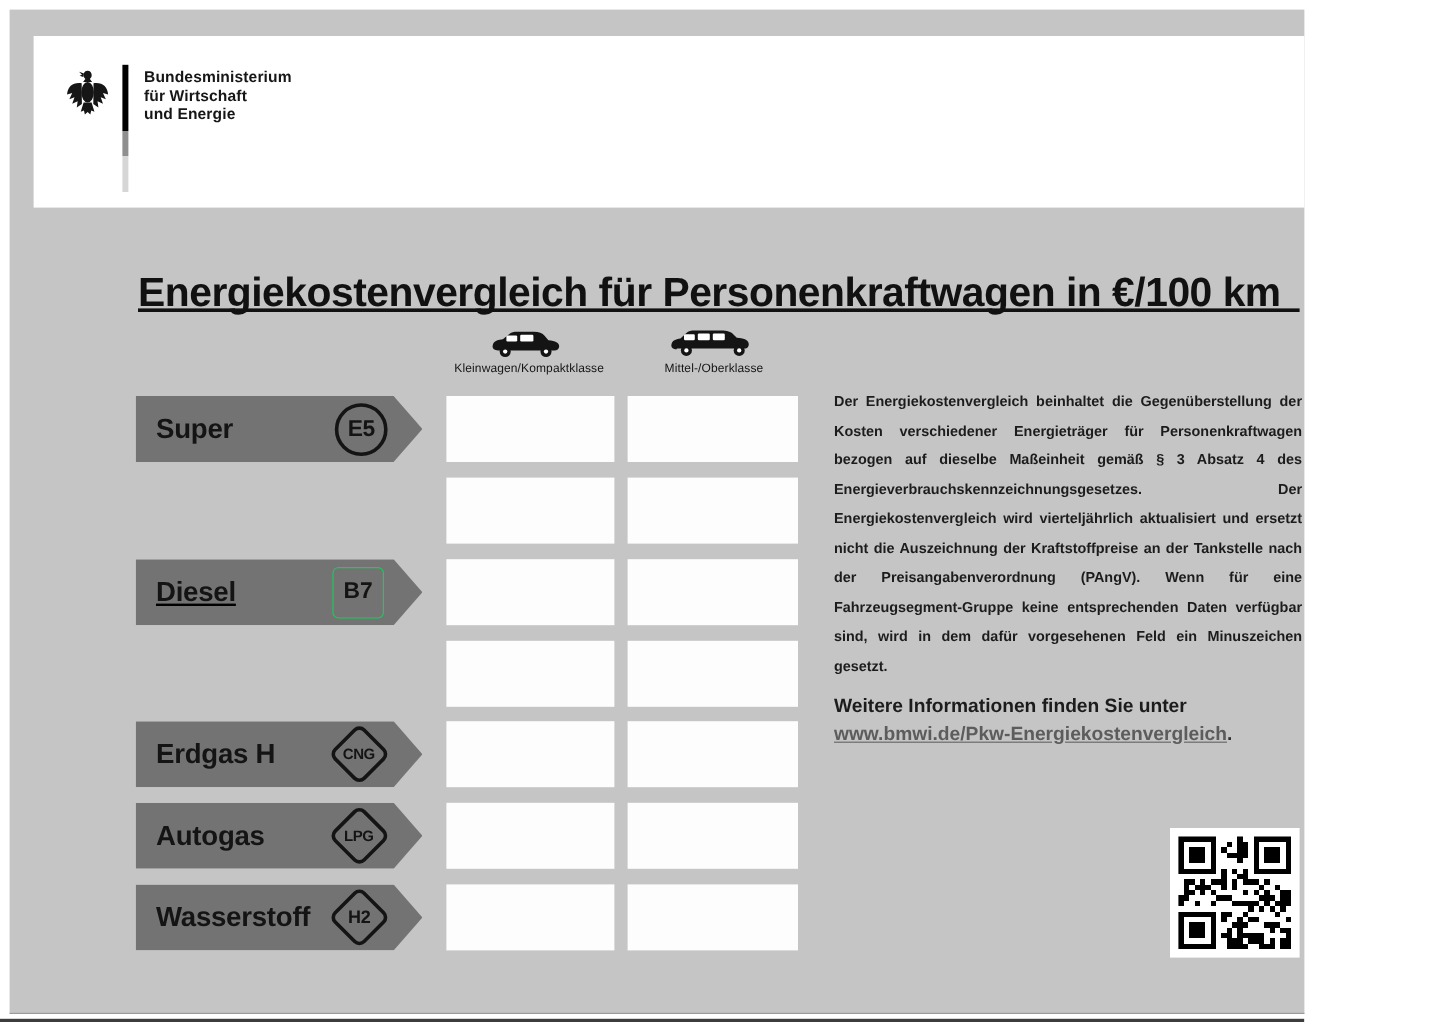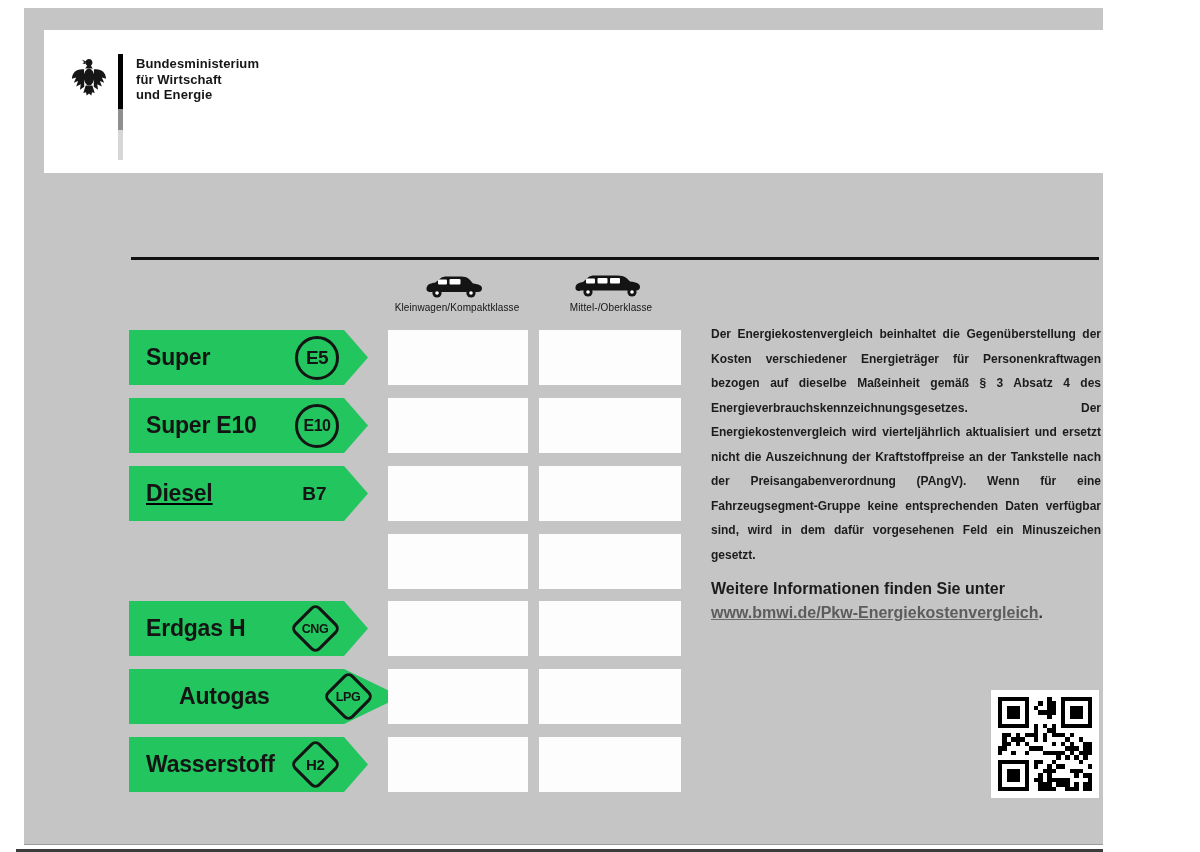--- a/index.html
+++ b/index.html
@@ -1,43 +1,43 @@
 <!DOCTYPE html>
 <html><head>
 <meta charset="utf-8">
 <style>
   html,body{margin:0;padding:0;}
   body{font-family:"Liberation Sans","DejaVu Sans",sans-serif;background:#fff;}
-  .page{position:relative;width:1087px;height:852px;background:#fff;overflow:hidden;margin-left:16px;}
+  .page{position:relative;width:1087px;height:852px;background:#fff;overflow:hidden;}
   .panel{position:absolute;left:8px;top:8px;width:1184px;height:836px;background:#c5c5c5;border-bottom:1px solid #9b9b9b;}
   .bottom-bar{position:absolute;left:0;right:0;bottom:0;height:3px;background:#3c3c3c;}
 
   
   .band{position:absolute;left:20px;top:22px;width:1140px;height:143px;background:#fff;}
   .logo{position:absolute;left:26px;top:24px;display:flex;align-items:flex-start;}
   .logo-bar{width:5px;height:106px;margin-left:10px;background:linear-gradient(#000 0 52%,#8f8f8f 52% 72%,#d6d6d6 72% 100%);}
   .ministry{margin-left:13px;margin-top:2px;font-size:13px;line-height:15.5px;font-weight:700;color:#161616;white-space:pre-line;letter-spacing:.1px;}
 
   
   .title{position:absolute;left:107px;top:194px;width:980px;font-size:34px;font-weight:800;color:#111;letter-spacing:-.4px;white-space:nowrap;}
   .rule{position:absolute;left:107px;top:249px;width:968px;height:3px;background:#111;}
 
   
   .car{position:absolute;}
   .col-label{position:absolute;width:162px;text-align:center;font-size:10px;font-weight:400;color:#141414;letter-spacing:.1px;}
 
   
-  .banner{position:absolute;left:105px;width:239px;height:55px;background:#22c55e;
+  .banner{position:absolute;left:105px;width:239px;height:55px;background:#737373;
           clip-path:polygon(0 0,215px 0,100% 50%,215px 100%,0 100%);
           display:flex;align-items:center;}
   .fuel-name{padding-left:17px;font-size:23px;font-weight:700;color:#141414;letter-spacing:-.2px;}
   .badge{position:absolute;top:50%;transform:translateY(-50%);display:flex;align-items:center;justify-content:center;color:#141414;}
   .badge-circle{right:29px;width:44px;height:44px;border:3px solid #141414;border-radius:50%;font-size:19px;font-weight:800;letter-spacing:-.5px;box-sizing:border-box;}
   .badge-circle.sm{font-size:16px;}
-  .badge-square{right:32px;width:43px;height:43px;border:7px solid #22c55e;border-radius:5px;font-size:19px;font-weight:800;box-sizing:border-box;}
+  .badge-square{right:32px;width:43px;height:43px;border:1px solid #22c55e;border-radius:5px;font-size:19px;font-weight:800;box-sizing:border-box;}
   .badge-diamond-wrap{right:26px;width:54px;height:54px;}
   .badge-diamond{width:37px;height:37px;border:3px solid #141414;border-radius:7px;transform:rotate(45deg);display:flex;align-items:center;justify-content:center;box-sizing:border-box;}
   .badge-diamond span{transform:rotate(-45deg);font-weight:800;letter-spacing:-.4px;}
   .dtxt-sm{font-size:12.5px;} .dtxt-md{font-size:15px;}
   .badge-hex{right:25px;width:52px;height:48px;}
 
   
   .cell{position:absolute;height:55px;background:#fdfdfd;}
 
   
@@ -71,20 +71,21 @@
             </g>
           </svg>
         </span>
         <div class="logo-bar"></div>
         <div class="ministry">Bundesministerium
 für Wirtschaft
 und Energie</div>
       </div>
     </header>
 
+    <h1 class="title">Energiekostenvergleich für Personenkraftwagen in €/100 km</h1>
     <div class="rule"></div>
 
     <span class="car" style="left:399px;top:267px;">
       <svg viewBox="0 0 64 24" width="64" height="24" aria-hidden="true">
         <path fill="#141414" d="M8 17c-4 0-5.2-2-4.2-5 1-3 5-4 8.2-4.2l6-4.8c1.2-1 3-1.5 6-1.5h14c4 0 7 1 9 3.5l3 3.5c6 .6 9 2.2 9 5 0 2.4-1.8 3.5-4 3.5H8z"></path>
         <rect x="15" y="4.5" width="9" height="5" rx="1" fill="#fff"></rect>
         <rect x="26.5" y="4" width="11" height="5.5" rx="1" fill="#fff"></rect>
         <circle cx="14" cy="18" r="4.6" fill="#141414"></circle>
           <circle cx="14" cy="18" r="1.8" fill="#fff"></circle>
         <circle cx="48" cy="18" r="4.6" fill="#141414"></circle>
@@ -104,37 +105,33 @@
         <circle cx="59" cy="18" r="4.6" fill="#141414"></circle>
           <circle cx="59" cy="18" r="1.8" fill="#fff"></circle>
       </svg>
     </span>
     <div class="col-label" style="left:506px;top:294px;">Mittel-/Oberklasse</div>
 
     <div class="banner" style="top:322px;">
       <span class="fuel-name">Super</span>
       <span class="badge badge-circle">E5</span>
     </div>
-    <div class="banner" style="top:390px;">
-      <span class="fuel-name">Super E10</span>
-      <span class="badge badge-circle sm">E10</span>
-    </div>
     <div class="banner" style="top:458px;text-decoration:underline;">
       <span class="fuel-name">Diesel</span>
       <span class="badge badge-square">B7</span>
     </div>
     <div class="banner" style="top:593px;">
       <span class="fuel-name">Erdgas H</span>
       <span class="badge badge-diamond-wrap">
         <span class="badge-diamond">
             <span class="dtxt-sm">CNG</span>
           </span>
       </span>
     </div>
-    <div class="banner" style="top:661px;padding-left:33px;">
+    <div class="banner" style="top:661px;">
       <span class="fuel-name">Autogas</span>
       <span class="badge badge-diamond-wrap">
         <span class="badge-diamond">
             <span class="dtxt-sm">LPG</span>
           </span>
       </span>
     </div>
     <div class="banner" style="top:729px;">
       <span class="fuel-name">Wasserstoff</span>
       <span class="badge badge-diamond-wrap">

